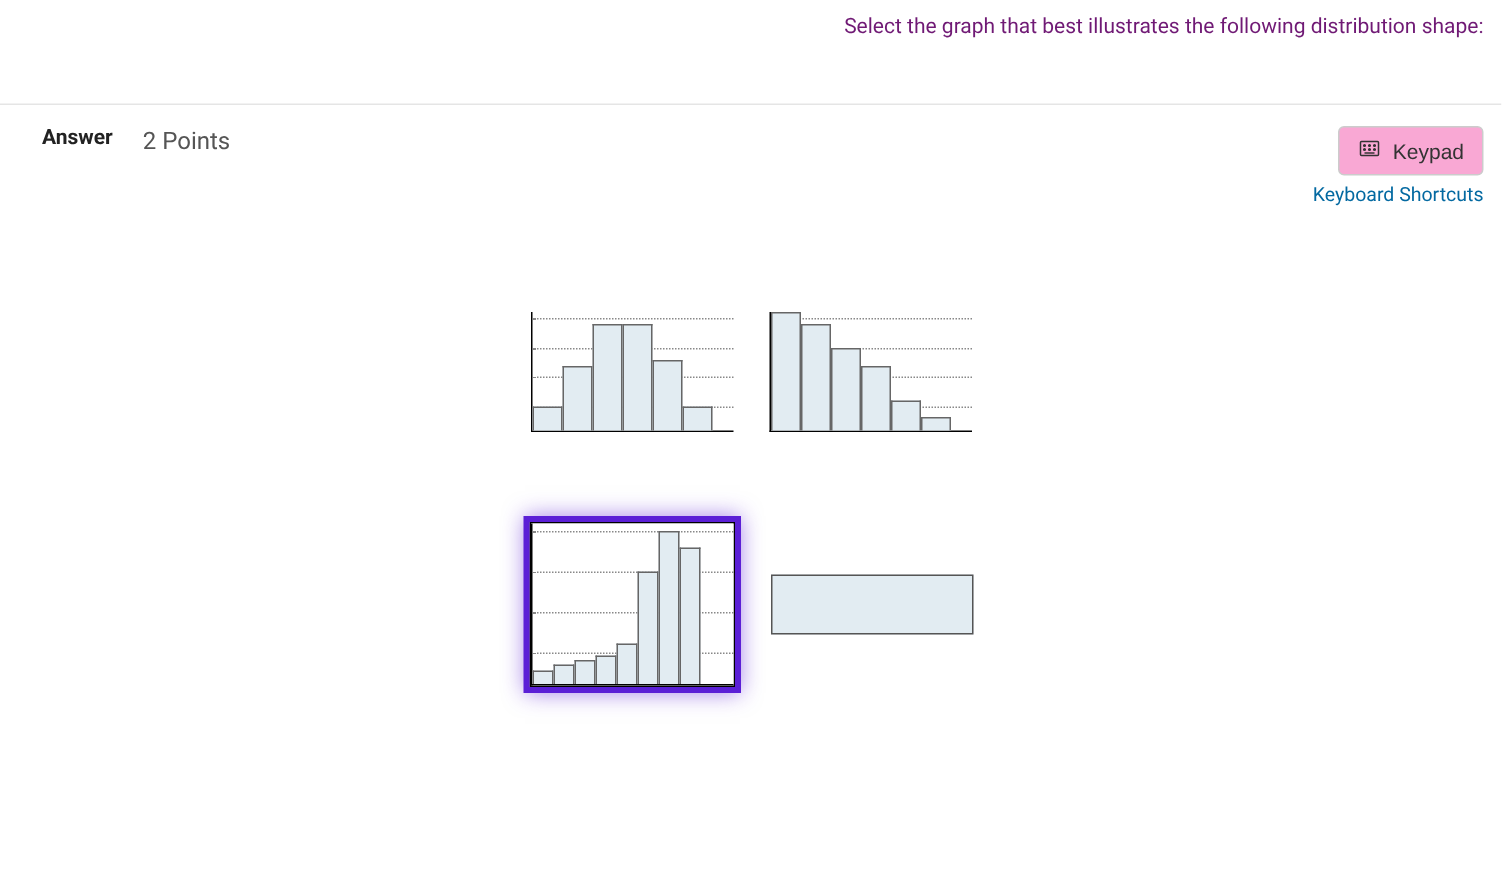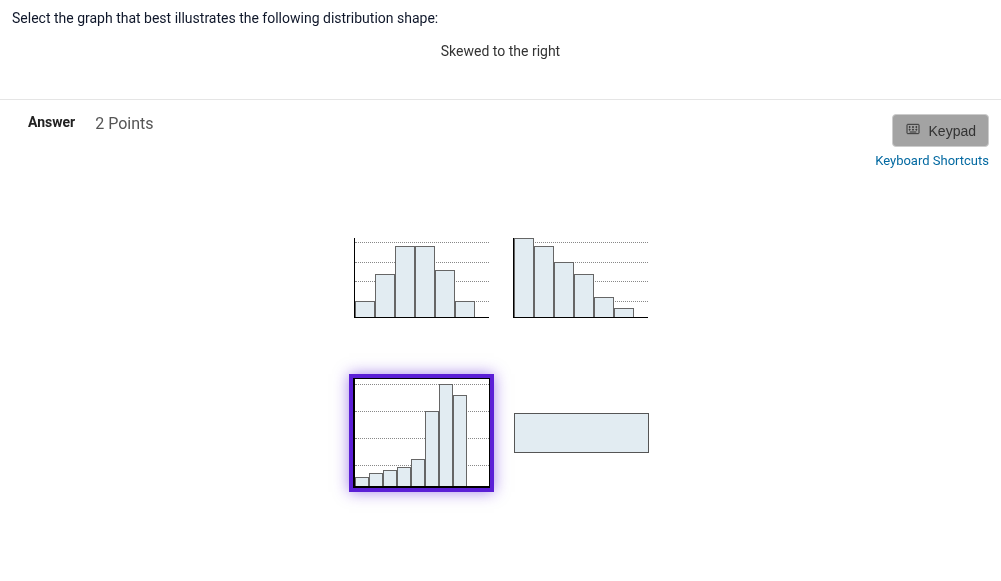--- a/index.html
+++ b/index.html
@@ -9,22 +9,23 @@
     font-size: 14px;
     color: #333;
     background: #fff;
     width: 1001px;
   }
   .question-area {
     padding: 8px 12px 40px 12px;
   }
   .question-text {
     font-size: 14px;
-    color: #0f172a;
+    color: #701a75;
     line-height: 1.5;
+    text-align: right;
   }
   .question-sub {
     text-align: center;
     margin-top: 14px;
     font-size: 14px;
     color: #333;
   }
   .divider {
     border-top: 1px solid #e5e5e5;
     width: 100%;
@@ -49,21 +50,21 @@
     margin-left: auto;
     display: flex;
     flex-direction: column;
     align-items: flex-end;
   }
   .keypad-btn {
     display: inline-flex;
     align-items: center;
     gap: 8px;
     border: 1px solid #ccc;
-    background: #a3a3a3;
+    background: #f9a8d4;
     color: #333;
     padding: 6px 12px;
     border-radius: 4px;
     font-size: 14px;
     cursor: pointer;
   }
   .keypad-btn svg { width: 16px; height: 16px; }
   .kb-shortcut {
     color: #0369a1;
     font-size: 13px;
@@ -131,21 +132,20 @@
   .chart-framed {
     border: 1px solid #000;
     padding: 0;
   }
 </style>
 </head>
 <body>
 
 <div class="question-area">
   <div class="question-text">Select the graph that best illustrates the following distribution shape:</div>
-  <div class="question-sub">Skewed to the right</div>
 </div>
 
 <div class="divider"></div>
 
 <div class="answer-bar">
   <span class="answer-label">Answer</span>
   <span class="points-label">2 Points</span>
   <div class="keypad-group">
     <button class="keypad-btn">
       <span>

